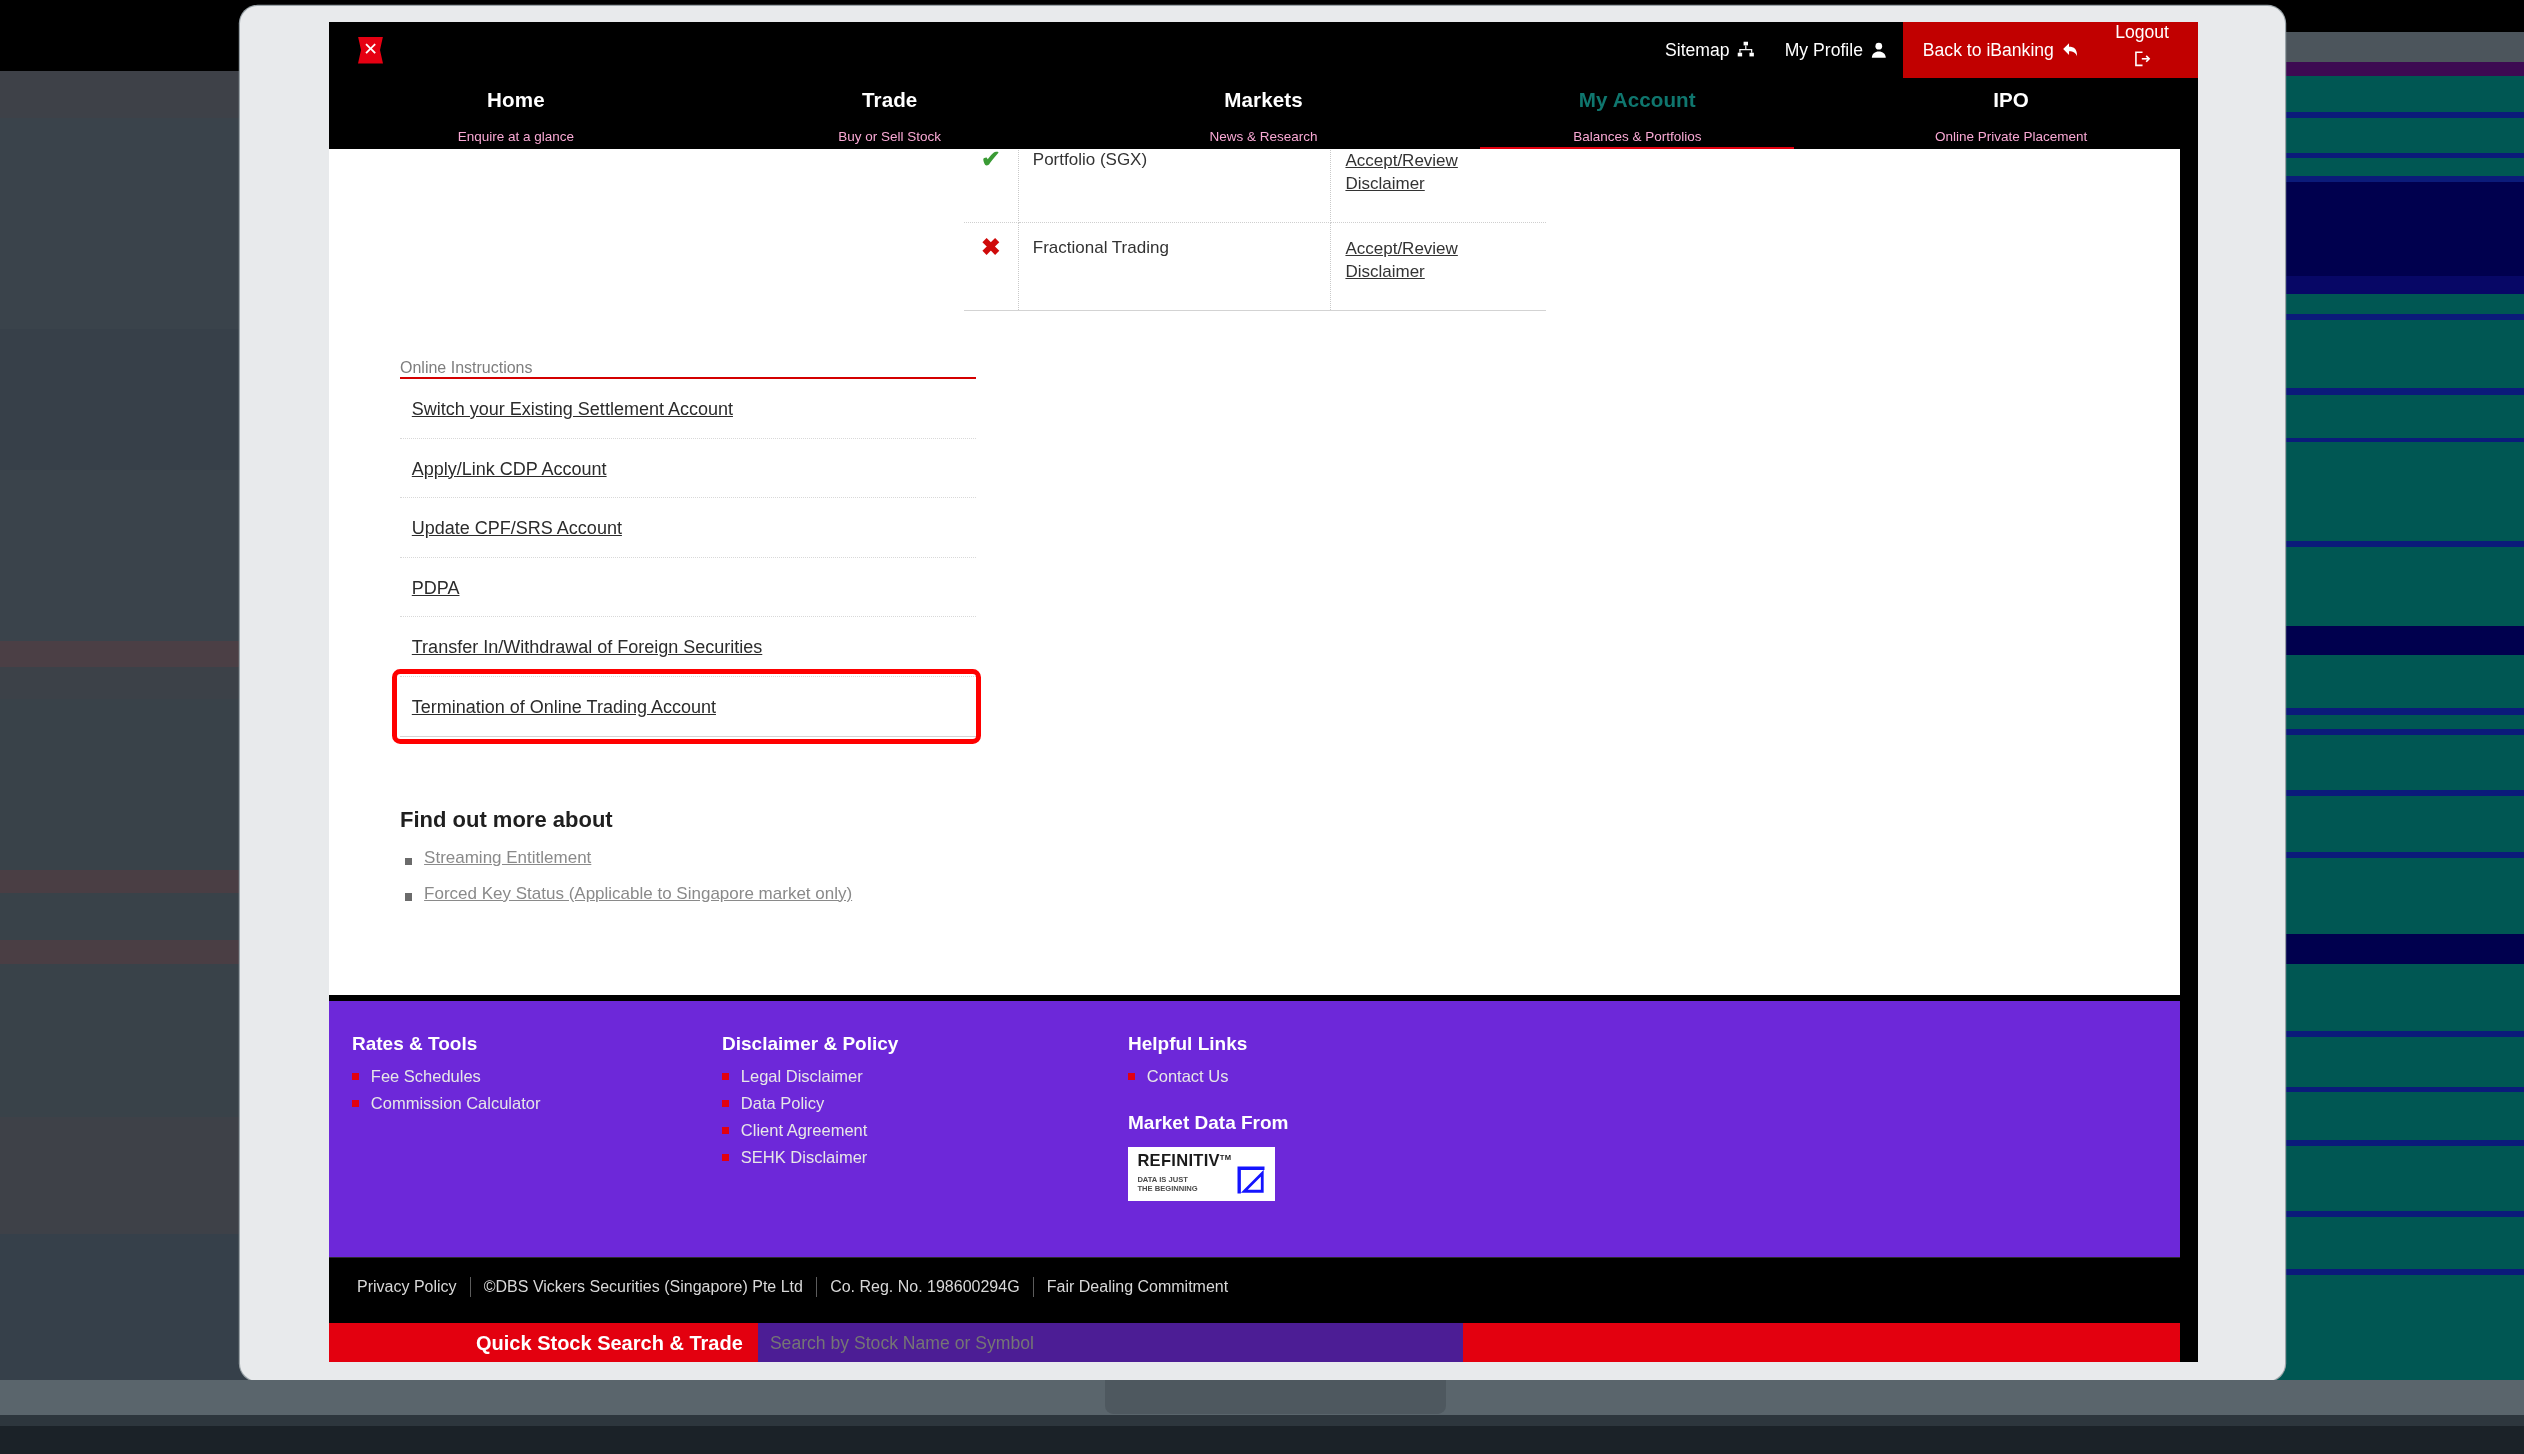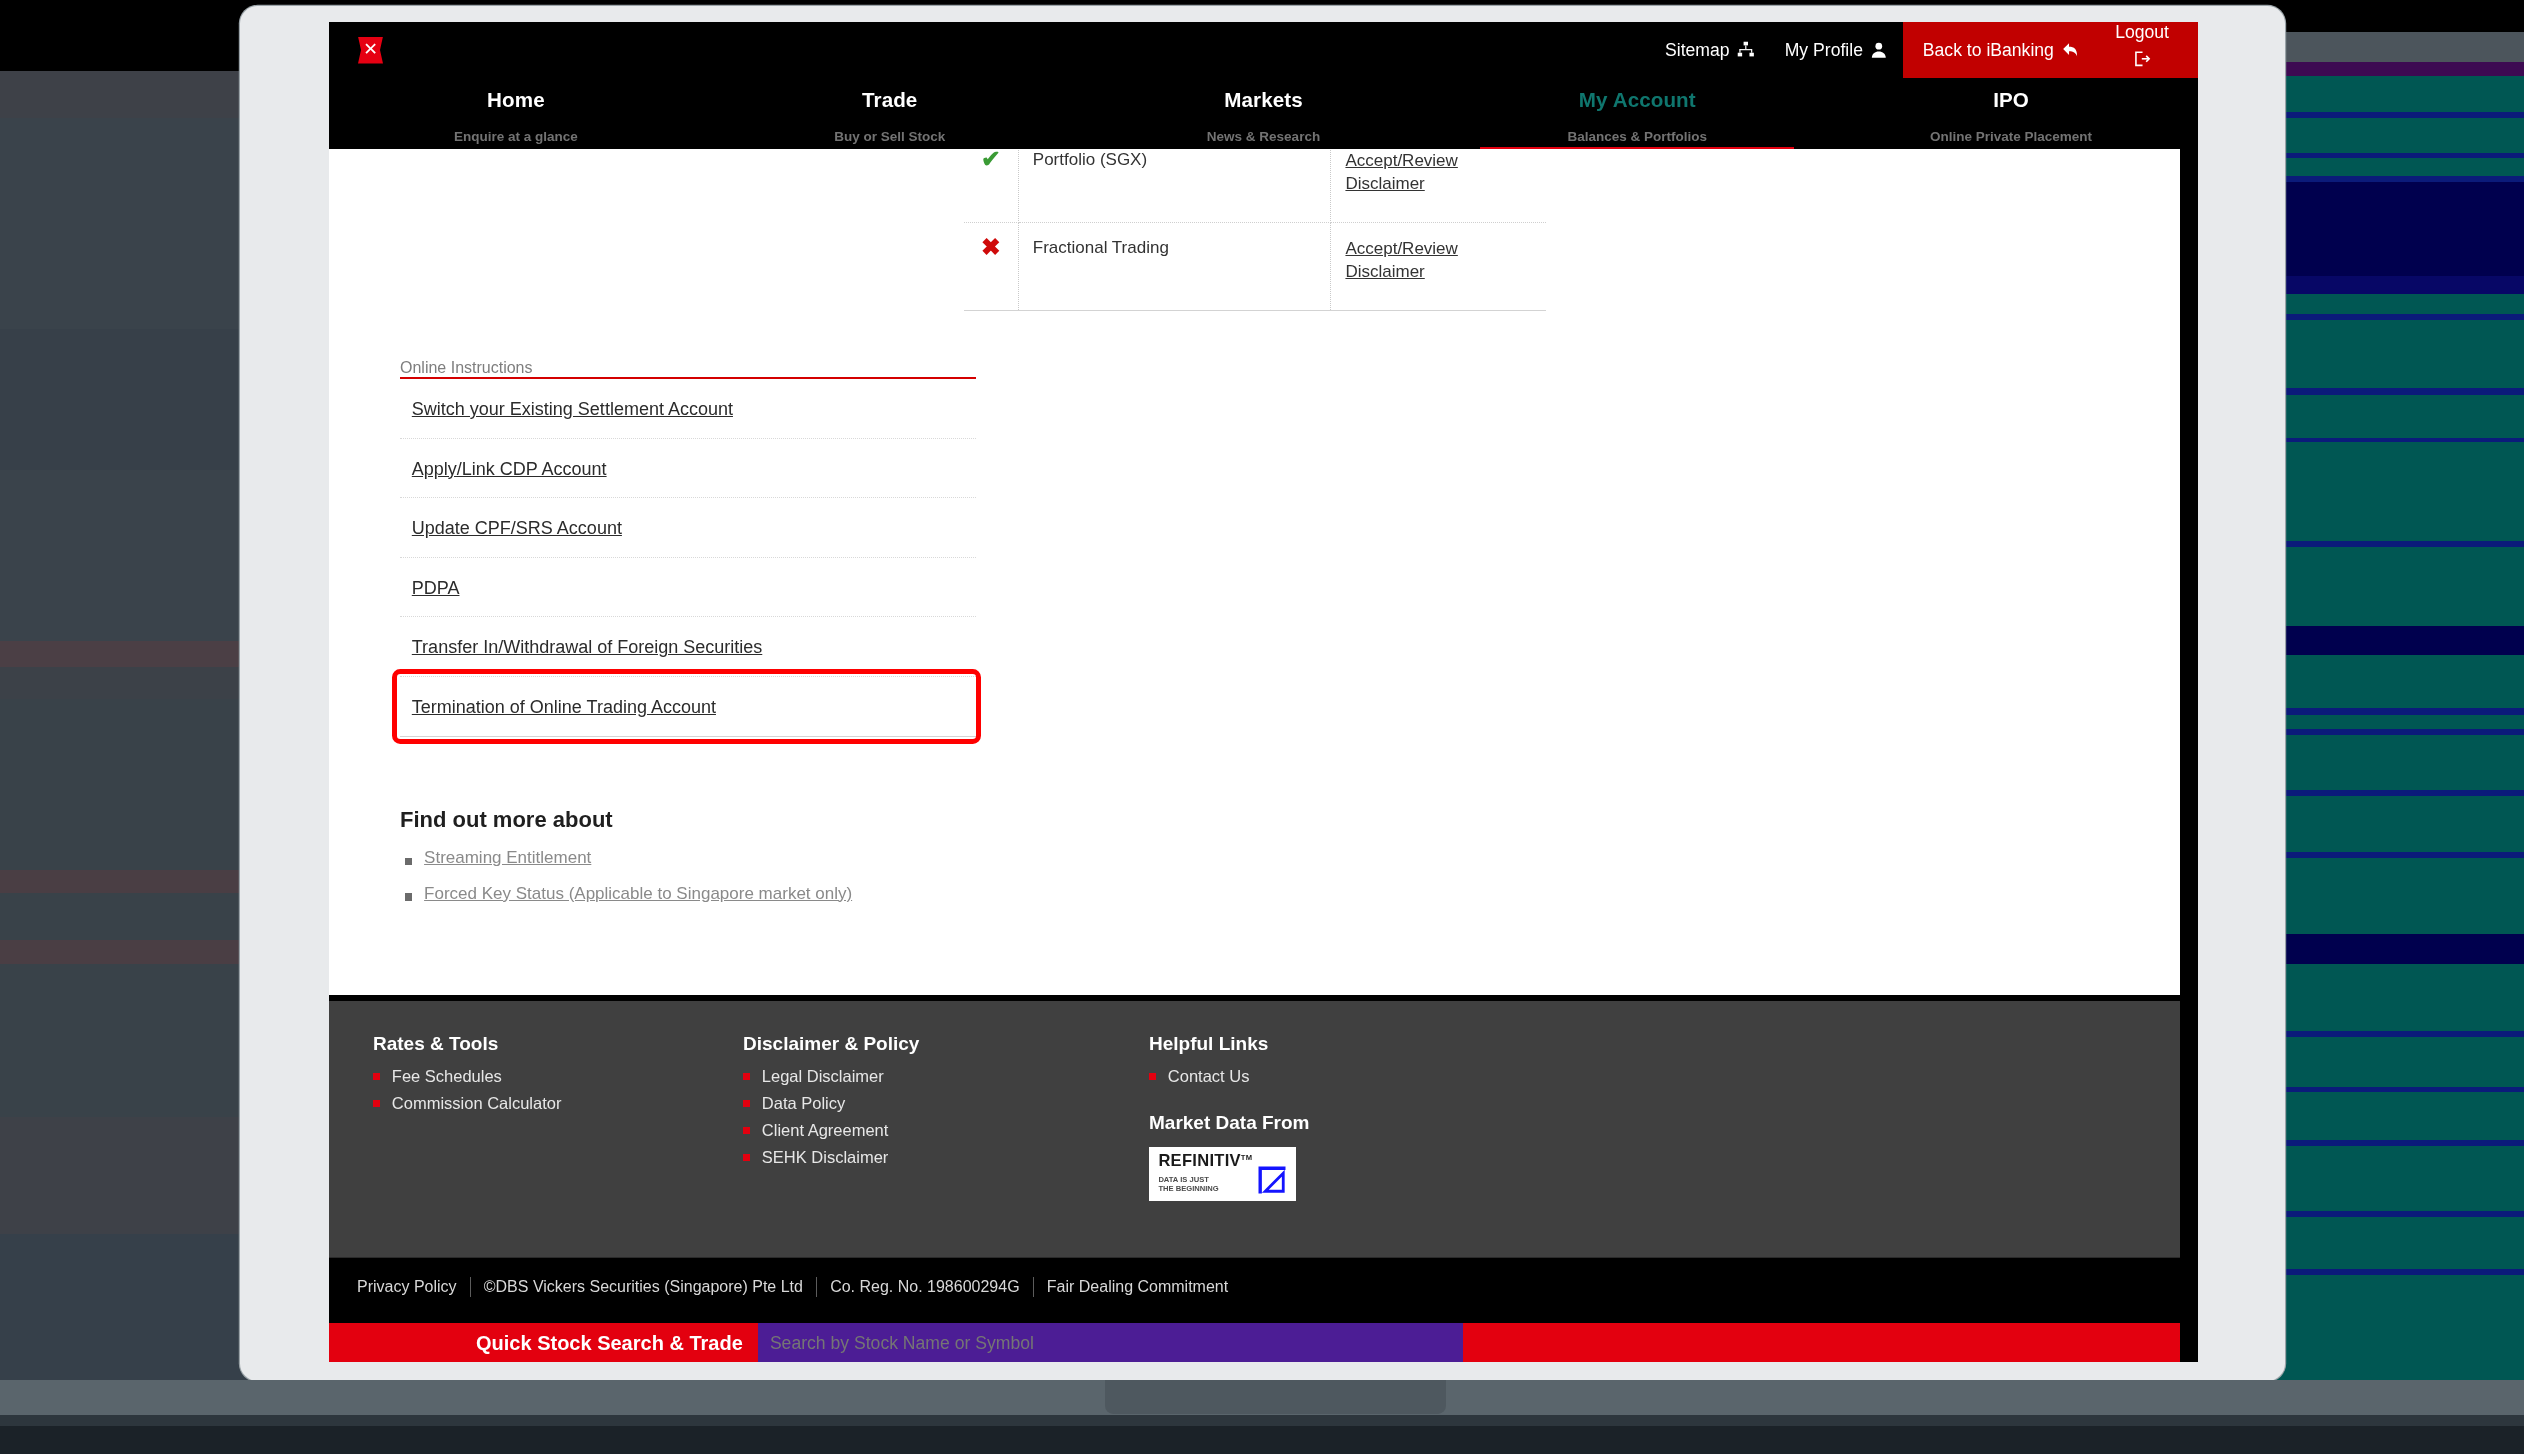--- a/index.html
+++ b/index.html
@@ -152,21 +152,21 @@
   .mainnav {
     position: absolute; left: 0; top: 56px; width: 100%; height: 71px;
     background: #000; display: flex;
   }
   .nav-item {
     flex: 1; display: flex; flex-direction: column;
     align-items: center; justify-content: center;
     position: relative; padding-top: 4.7px;
   }
   .nav-title { color: #fff; font-size: 20.6px; font-weight: bold; letter-spacing: 0.1px; }
-  .nav-sub { color: #737373; font-size: 13.5px; margin-top: 17px; font-weight: bold; }
+  .nav-sub { color: #f9a8d4; font-size: 13.5px; margin-top: 17px; }
   .nav-item.active .nav-title { color: #0f766e; }
   .nav-item.active::after {
     content: ""; position: absolute; left: 8%; right: 8%; bottom: -3.5px;
     height: 5.3px; background: #e3000f;
   }
 
   
   .content {
     position: absolute; left: 0; top: 127px; width: 1851px; height: 846px;
     background: #fff;
@@ -222,22 +222,22 @@
   }
   .fom-bullet {
     width: 7.6px; height: 7.6px; background: #6b6b6b;
     margin-top: 9.4px; flex: 0 0 auto;
   }
   .fom-link { font-size: 17px; color: #8a8a8a; text-decoration: underline; }
 
   
   .footer {
     position: absolute; left: 0; top: 979px; width: 1851px; height: 256px;
-    background: #404040; color: #fff;
-    padding: 32px 0 0 44px;
+    background: #6d28d9; color: #fff;
+    padding: 32px 0 0 23px;
   }
   .f-cols { display: flex; }
   .f-col { }
   .f-col.c1 { width: 370px; }
   .f-col.c2 { width: 406px; }
   .f-col.c3 { width: 411px; }
   .f-title { font-size: 19px; font-weight: bold; margin-bottom: 11.8px; }
   .f-list { list-style: none; }
   .f-list li { display: flex; align-items: center; gap: 11.8px; margin-bottom: 8.2px; }
   .f-dot { width: 7px; height: 7px; background: #e3000f; flex: 0 0 auto; }

